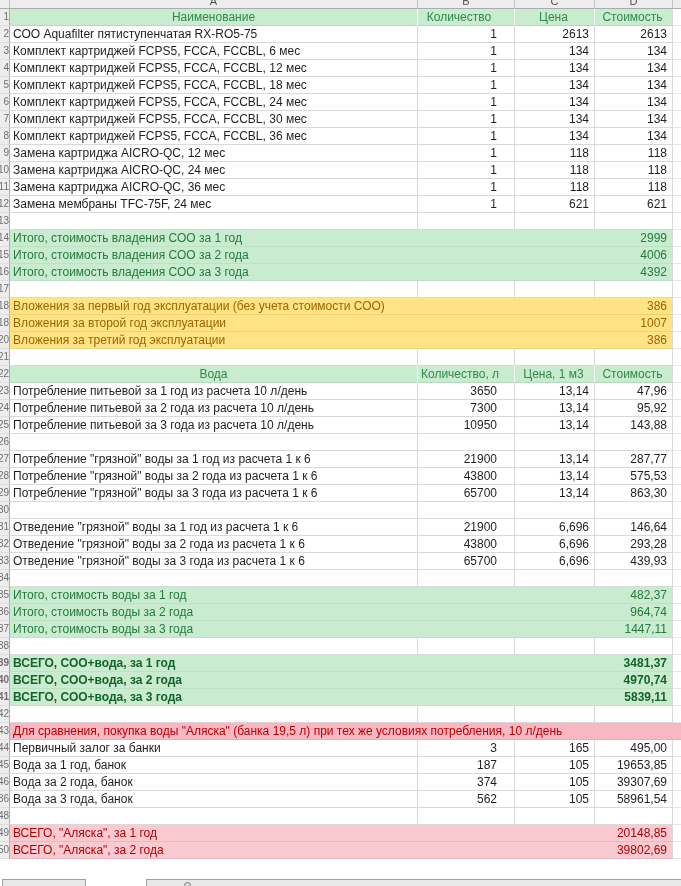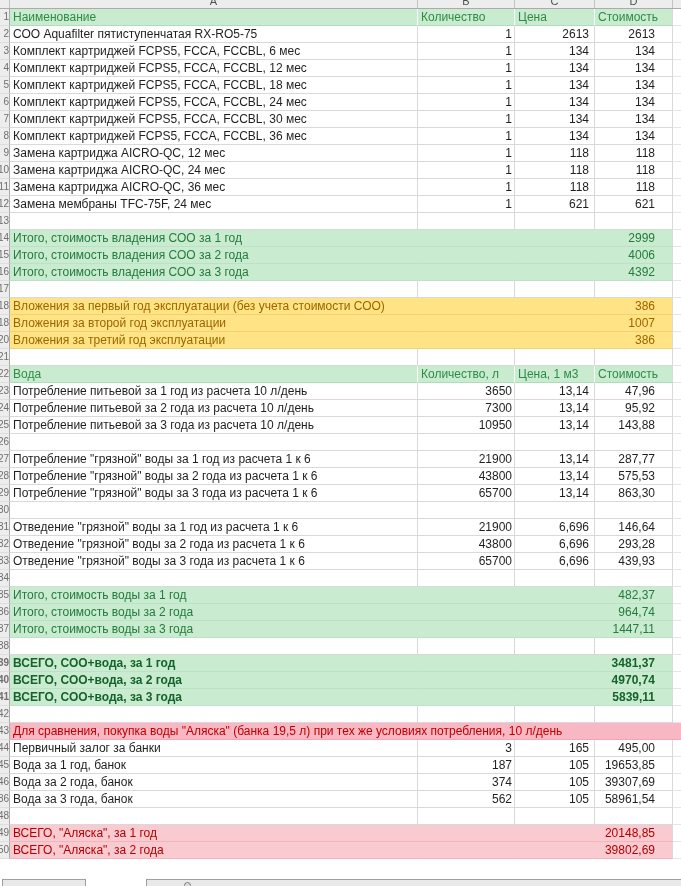--- a/index.html
+++ b/index.html
@@ -14,30 +14,30 @@
   .chA{flex:0 0 408px}.chB{flex:0 0 97px}.chC{flex:0 0 80px}.chD{flex:0 0 78px}
   .chE{flex:1;border-right:none}
 
   
   #rows{flex:0 0 867px;display:flex;flex-direction:column}
   .row{display:flex;flex:0 0 17px;height:17px;font-size:12px;line-height:16px;white-space:nowrap}
   .rn{flex:0 0 10px;width:10px;background:#EDEDED;border-right:1px solid #ABABAB;border-bottom:1px solid #DEDEDE;
       color:#6f6f6f;font-size:10px;line-height:16px;overflow:hidden;direction:rtl}
   .cell{overflow:hidden;border-right:1px solid #D9D9D9;border-bottom:1px solid #D9D9D9;padding:0 3px}
   .ca{flex:0 0 408px}
-  .cb{flex:0 0 97px;text-align:right;padding-right:2px}
+  .cb{flex:0 0 97px;text-align:right;padding-right:17px}
   .cc{flex:0 0 80px;text-align:right;padding-right:5px}
-  .cd{flex:0 0 78px;text-align:right;padding-right:17px}
+  .cd{flex:0 0 78px;text-align:right;padding-right:5px}
   .cx{flex:1;border-right:none;border-bottom:1px solid #E6E6E6;background:#fff}
 
   
   .si,.se{color:#1f1f1f}
   .sh{background:#C9EBCF;color:#2F8B46}
   .sh .cell{border-bottom-color:#AFDDBA;border-right-color:rgba(255,255,255,.85)}
-  .sh .ca,.sh .cb,.sh .cc,.sh .cd{text-align:left}
+  .sh .ca,.sh .cb,.sh .cc,.sh .cd{text-align:center}
   .sg{background:#C9EBCF;color:#247B3D}
   .sg .cell{border-bottom-color:#BCE2C4;border-right-color:transparent}
   .sgb{background:#C9EBCF;color:#15632A;font-weight:bold}
   .sgb .cell{border-bottom-color:#BCE2C4;border-right-color:transparent}
   .sy{background:#FFE384;color:#9C6500}
   .sy .cell{border-bottom-color:#EFD278;border-right-color:transparent}
   .sp{background:#F7B7C3;color:#C00000}
   .sp .cell{border-bottom-color:#EFA9B5;border-right-color:transparent}
   .sp .ca{overflow:visible}
   .spb{background:#FACAD1;color:#B30000;font-weight:normal}

